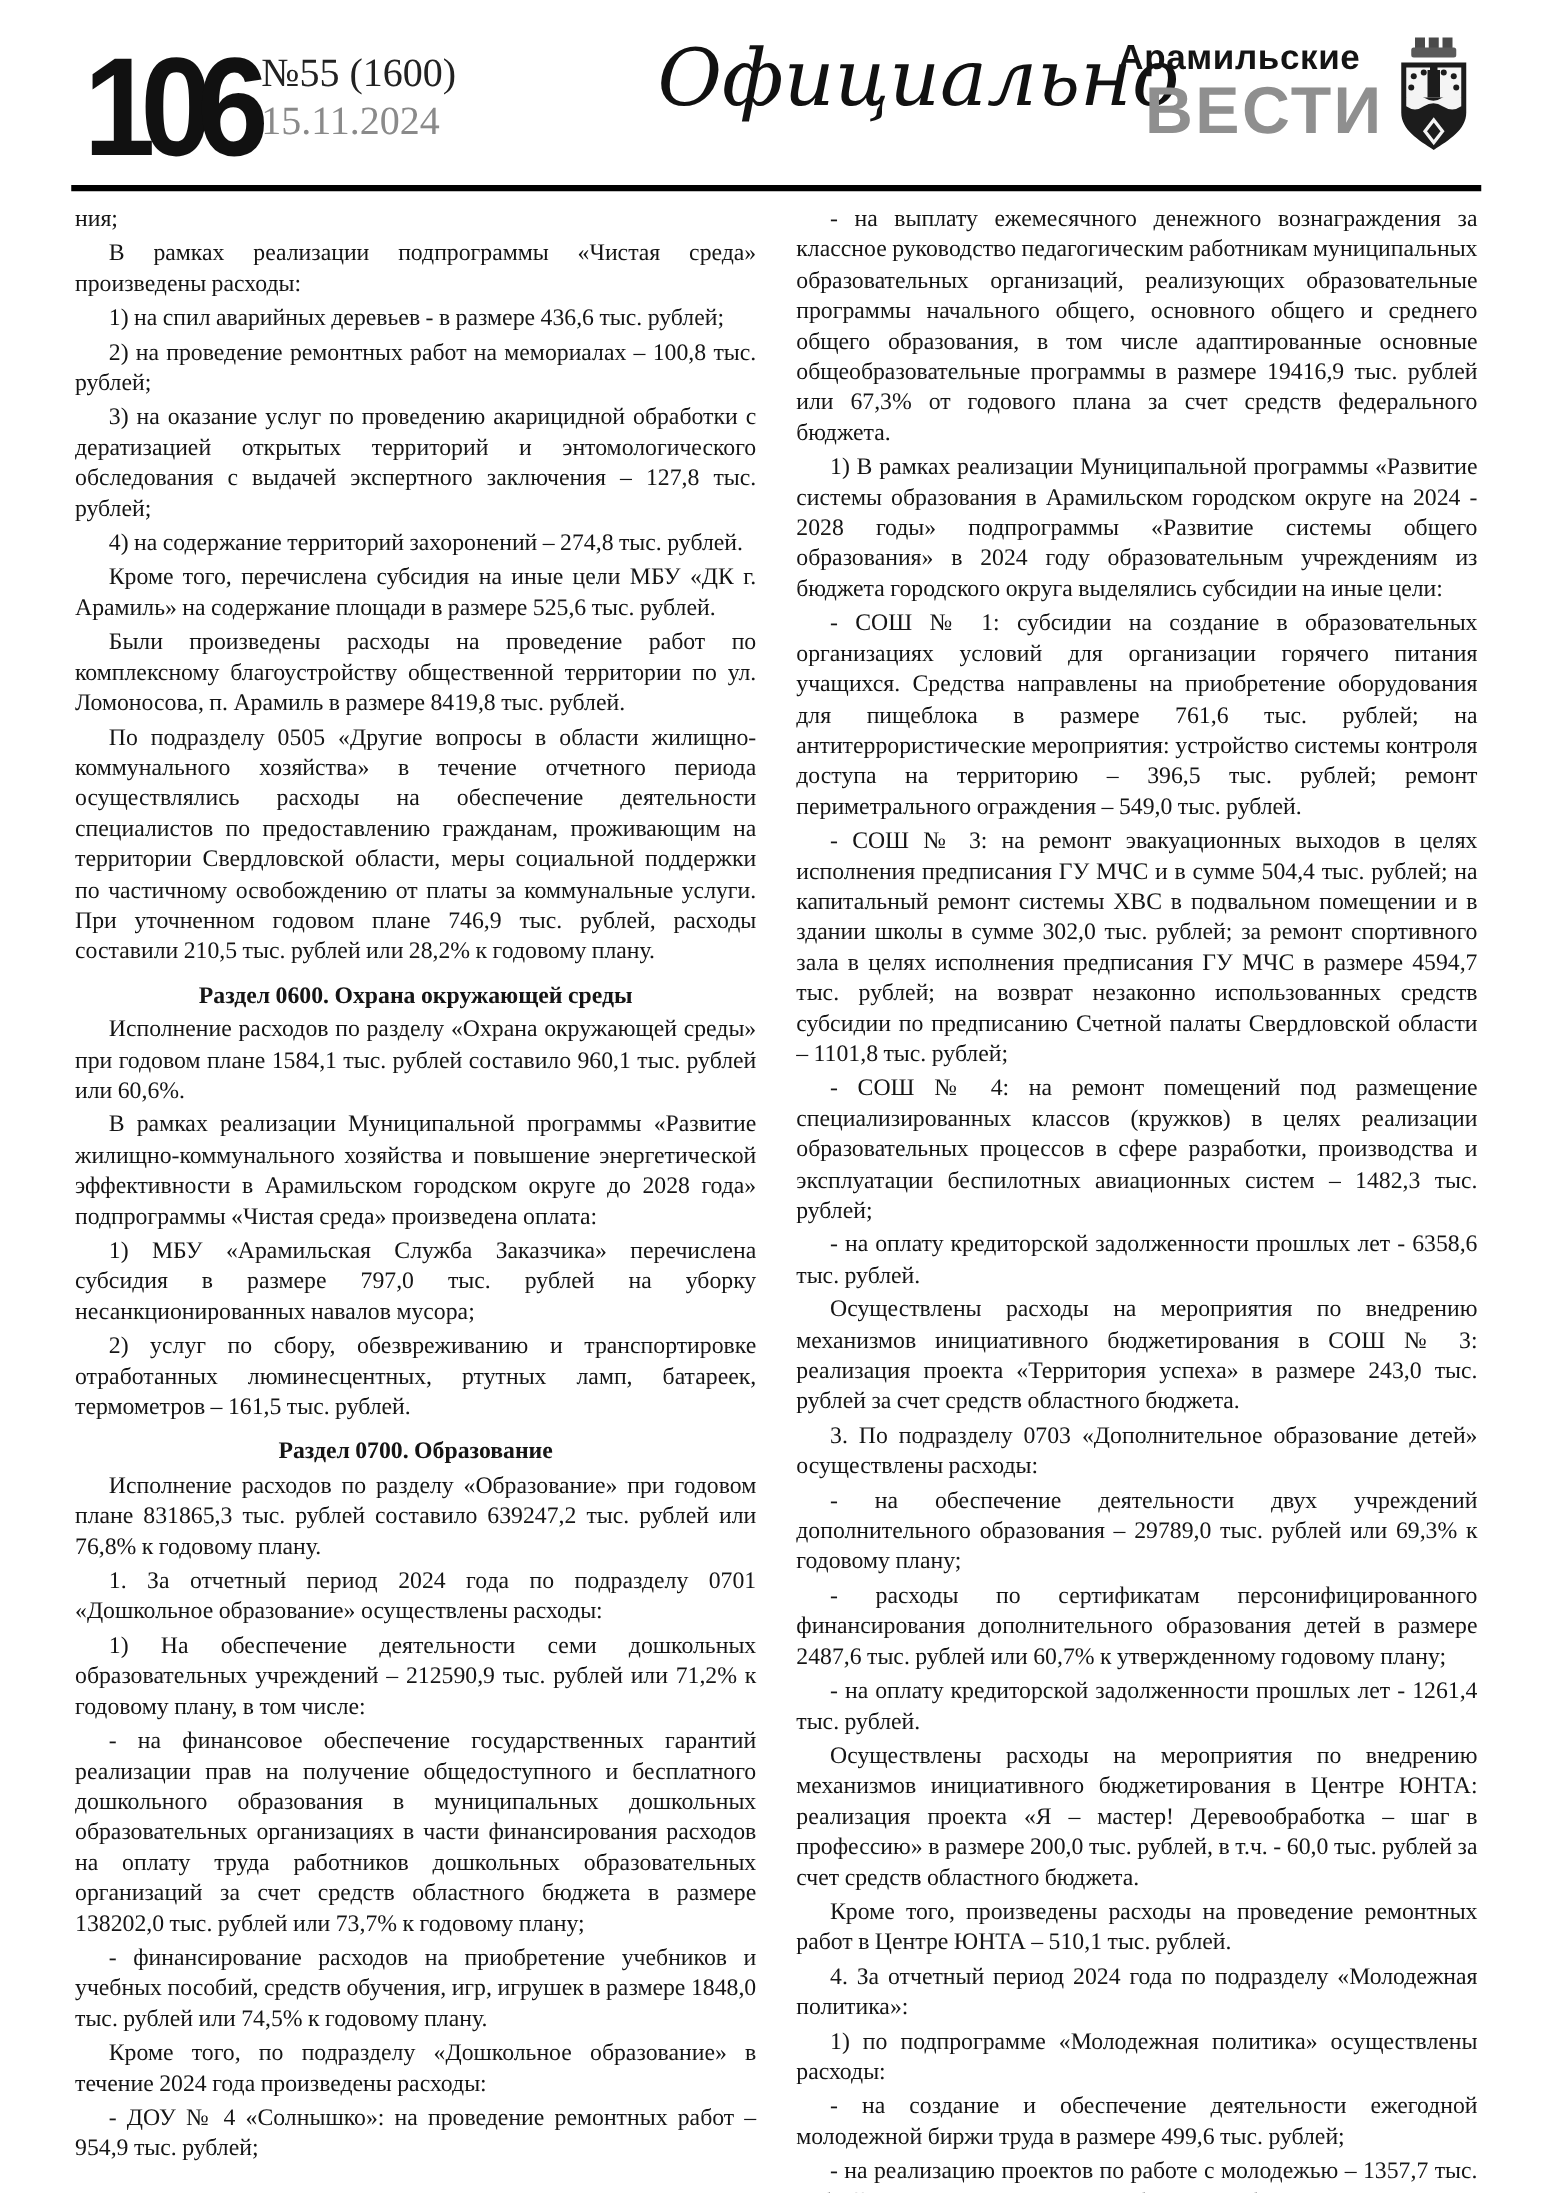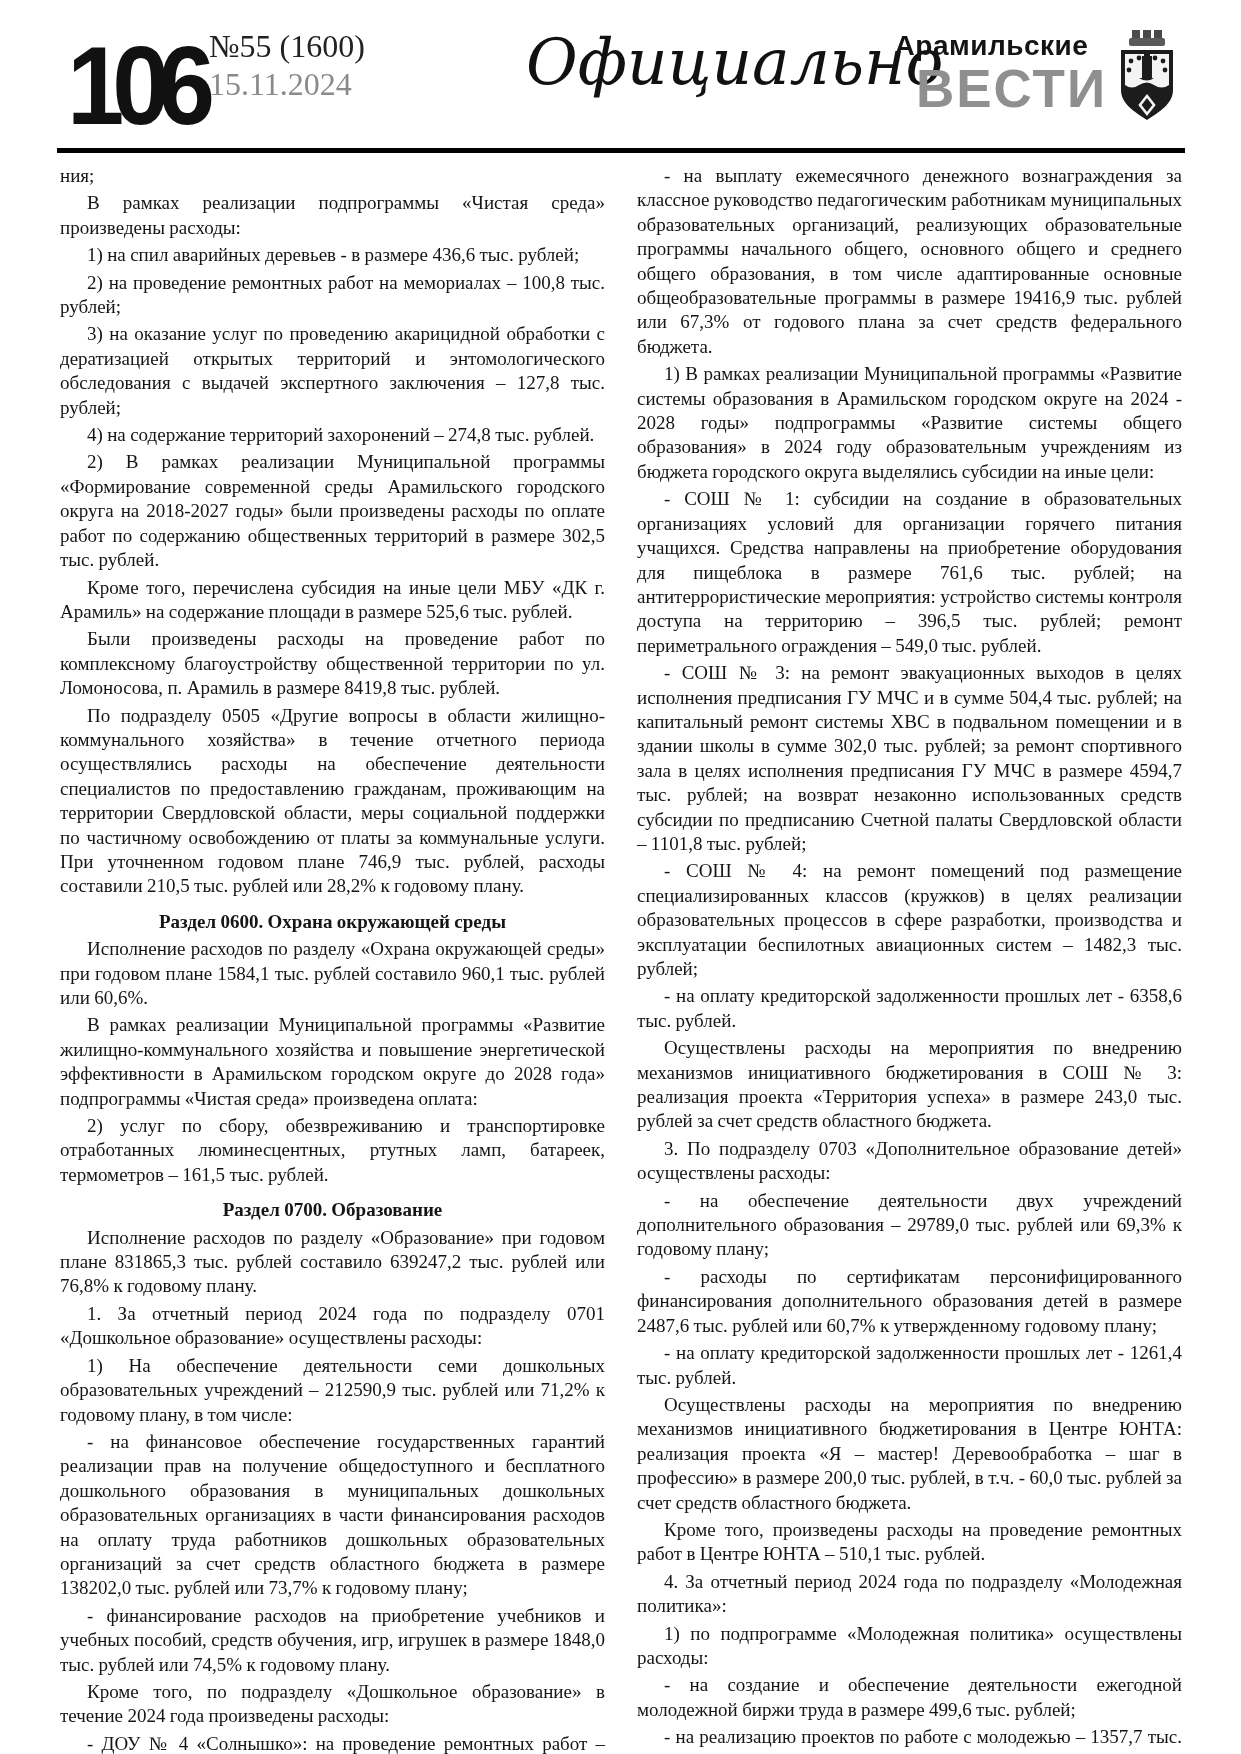--- a/index.html
+++ b/index.html
@@ -14,21 +14,21 @@
     overflow:hidden;
   }
   
   .header{position:absolute;top:0;left:57px;width:1128px;height:108px;}
   .pagenum{
     position:absolute;left:10px;top:30px;
     font-family:"Liberation Sans", sans-serif;font-weight:bold;
     font-size:112px;line-height:1;letter-spacing:-13px;
     transform:scaleX(.92);transform-origin:left top;color:#111;
   }
-  .issue-block{position:absolute;left:152px;top:28px;line-height:1.18;}
+  .issue-block{position:absolute;left:152px;top:40px;line-height:1.18;}
   .issue{font-size:32px;color:#222;}
   .date{font-size:32px;color:var(--muted);}
   .official{
     position:absolute;left:445px;top:26px;width:330px;text-align:center;
     font-family:"DejaVu Serif", serif;font-style:italic;font-size:63px;color:#111;
     white-space:nowrap;
     margin-left:24px;
   }
   .brand{
     position:absolute;right:78px;top:32px;text-align:center;
@@ -101,27 +101,27 @@
 <div class="rule"></div>
 
 <div class="columns">
   <div class="col">
       <p class="cont">ния;</p>
       <p class="p">В рамках реализации подпрограммы «Чистая среда» произведены расходы:</p>
       <p class="p">1) на спил аварийных деревьев - в размере 436,6 тыс. рублей;</p>
       <p class="p">2) на проведение ремонтных работ на мемориалах – 100,8 тыс. рублей;</p>
       <p class="p">3) на оказание услуг по проведению акарицидной обработки с дератизацией открытых территорий и энтомологического обследования с выдачей экспертного заключения – 127,8 тыс. рублей;</p>
       <p class="p">4) на содержание территорий захоронений – 274,8 тыс. рублей.</p>
-      <p class="p">2) В рамках реализации Муниципальной программы «Формирование современной среды Арамильского городского округа на 2018-2027 годы» были произведены расходы по оплате работ по содержанию общественных территорий в размере 302,5 тыс. рублей.</p>
       <p class="p">Кроме того, перечислена субсидия на иные цели МБУ «ДК г. Арамиль» на содержание площади в размере 525,6 тыс. рублей.</p>
       <p class="p">Были произведены расходы на проведение работ по комплексному благоустройству общественной территории по ул. Ломоносова, п. Арамиль в размере 8419,8 тыс. рублей.</p>
       <p class="p">По подразделу 0505 «Другие вопросы в области жилищно-коммунального хозяйства» в течение отчетного периода осуществлялись расходы на обеспечение деятельности специалистов по предоставлению гражданам, проживающим на территории Свердловской области, меры социальной поддержки по частичному освобождению от платы за коммунальные услуги. При уточненном годовом плане 746,9 тыс. рублей, расходы составили 210,5 тыс. рублей или 28,2% к годовому плану.</p>
       <p class="h">Раздел 0600. Охрана окружающей среды</p>
       <p class="p">Исполнение расходов по разделу «Охрана окружающей среды» при годовом плане 1584,1 тыс. рублей составило 960,1 тыс. рублей или 60,6%.</p>
       <p class="p">В рамках реализации Муниципальной программы «Развитие жилищно-коммунального хозяйства и повышение энергетической эффективности в Арамильском городском округе до 2028 года» подпрограммы «Чистая среда» произведена оплата:</p>
+      <p class="p">1) МБУ «Арамильская Служба Заказчика» перечислена субсидия в размере 797,0 тыс. рублей на уборку несанкционированных навалов мусора;</p>
       <p class="p">2) услуг по сбору, обезвреживанию и транспортировке отработанных люминесцентных, ртутных ламп, батареек, термометров – 161,5 тыс. рублей.</p>
       <p class="h">Раздел 0700. Образование</p>
       <p class="p">Исполнение расходов по разделу «Образование» при годовом плане 831865,3 тыс. рублей составило 639247,2 тыс. рублей или 76,8% к годовому плану.</p>
       <p class="p">1. За отчетный период 2024 года по подразделу 0701 «Дошкольное образование» осуществлены расходы:</p>
       <p class="p">1) На обеспечение деятельности семи дошкольных образовательных учреждений – 212590,9 тыс. рублей или 71,2% к годовому плану, в том числе:</p>
       <p class="p">- на финансовое обеспечение государственных гарантий реализации прав на получение общедоступного и бесплатного дошкольного образования в муниципальных дошкольных образовательных организациях в части финансирования расходов на оплату труда работников дошкольных образовательных организаций за счет средств областного бюджета в размере 138202,0 тыс. рублей или 73,7% к годовому плану;</p>
       <p class="p">- финансирование расходов на приобретение учебников и учебных пособий, средств обучения, игр, игрушек в размере 1848,0 тыс. рублей или 74,5% к годовому плану.</p>
       <p class="p">Кроме того, по подразделу «Дошкольное образование» в течение 2024 года произведены расходы:</p>
       <p class="p">- ДОУ № 4 «Солнышко»: на проведение ремонтных работ – 954,9 тыс. рублей;</p>
     </div>

